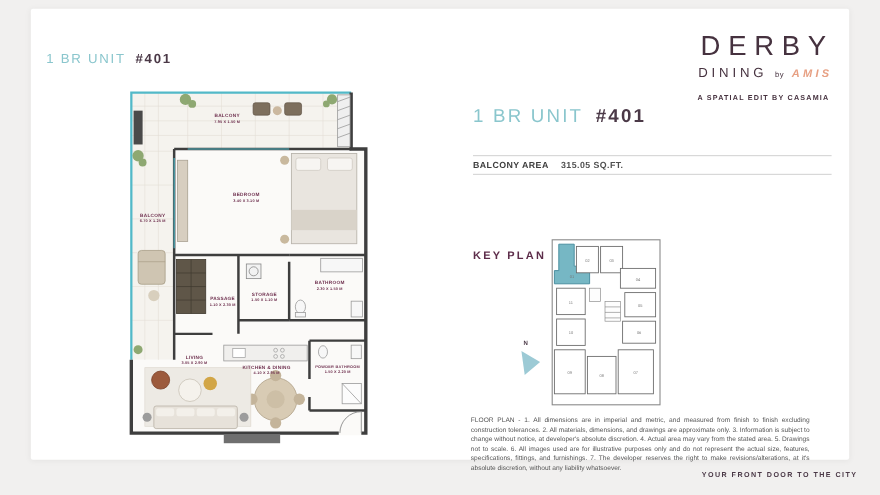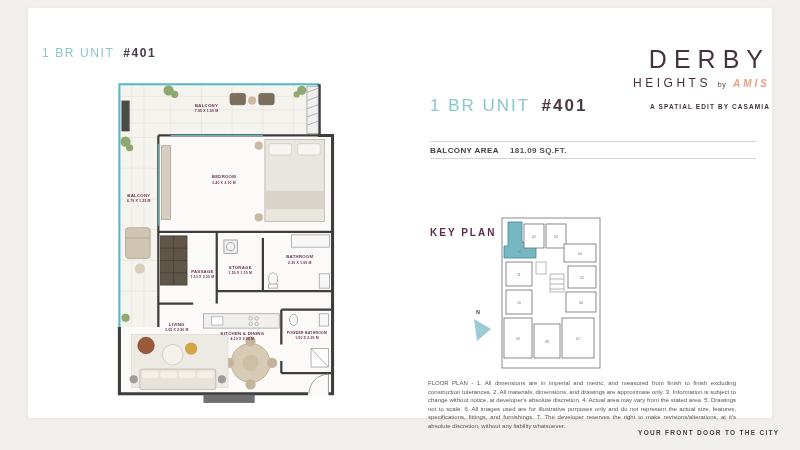--- a/index.html
+++ b/index.html
@@ -16,21 +16,21 @@
     box-shadow:0 1px 6px rgba(0,0,0,0.05);
   }
   
   .plan-title{position:absolute;left:42px;top:46px;font-size:12px;letter-spacing:1.6px;}
   .plan-title .pfx{color:#8ac6cd;font-weight:400;}
   .plan-title .num{color:#4b3947;font-weight:700;margin-left:4px;}
   .plan-svg{position:absolute;left:108px;top:76px;width:238px;height:330px;}
   .rlabel{font-size:4.2px;font-weight:bold;fill:#6e2f4e;letter-spacing:.25px;}
   .rdims{font-size:3.4px;font-weight:bold;fill:#6e2f4e;letter-spacing:.15px;}
   
-  .brand{position:absolute;right:30px;top:28px;width:152px;text-align:right;color:#46323f;margin-top:17px;}
+  .brand{position:absolute;right:30px;top:28px;width:152px;text-align:center;color:#46323f;}
   .brand .derby{font-size:25px;letter-spacing:7px;text-indent:7px;font-weight:400;}
   .brand .line2{margin-top:2px;font-size:12px;letter-spacing:3.5px;text-indent:3.5px;}
   .brand .line2 .by{font-size:7px;letter-spacing:0.5px;color:#46323f;}
   .brand .line2 .amis{color:#e7a083;font-weight:bold;font-size:10px;letter-spacing:3px;font-style:italic;}
   .brand .tagline{margin-top:13px;font-size:6.5px;font-weight:bold;letter-spacing:1.1px;color:#46323f;}
   
   .unit-title{position:absolute;left:430px;top:96px;font-size:17px;letter-spacing:2px;}
   .unit-title .pfx{color:#8ac6cd;font-weight:400;}
   .unit-title .num{color:#4b3947;font-weight:700;margin-left:5px;}
   .area-table{position:absolute;left:430px;top:141px;width:326px;}
@@ -239,36 +239,36 @@
       <text class="rlabel" x="130" y="253">KITCHEN &amp; DINING</text>
       <text class="rdims" x="130" y="258">4.10 X 2.95 M</text>
       <text class="rlabel" style="font-size:3.4px" x="193" y="252">POWDER BATHROOM</text>
       <text class="rdims" x="193" y="257">1.50 X 2.20 M</text>
     </g>
   </svg>
 
   <div class="brand">
     <div class="derby">DERBY</div>
     <div class="line2">
-      <span>HEIGHTS</span>
+      <span>DINING</span>
       <span class="by">by</span>
       <span class="amis">AMIS</span>
     </div>
     <div class="tagline">A SPATIAL EDIT BY CASAMIA</div>
   </div>
 
   <div class="unit-title">
     <span class="pfx">1 BR UNIT</span>
     <span class="num">#401</span>
   </div>
 
   <div class="area-table">
     <div class="trow">
       <span class="lbl">BALCONY AREA</span>
-      <span class="val">181.09 SQ.FT.</span>
+      <span class="val">315.05 SQ.FT.</span>
     </div>
   </div>
 
   <div class="keyplan-heading">KEY PLAN</div>
 
   <svg class="keyplan-svg" viewBox="0 0 140 160">
     <rect x="36" y="2" width="98" height="150" fill="#ffffff" stroke="#8a8a8a" stroke-width="1"></rect>
 
     <polygon class="kunit-hl" points="42,6 56,6 56,26 70,26 70,42 38,42 38,30 42,30"></polygon>
     <text class="klabel" x="54" y="37" fill="#2f5d68">01</text>

